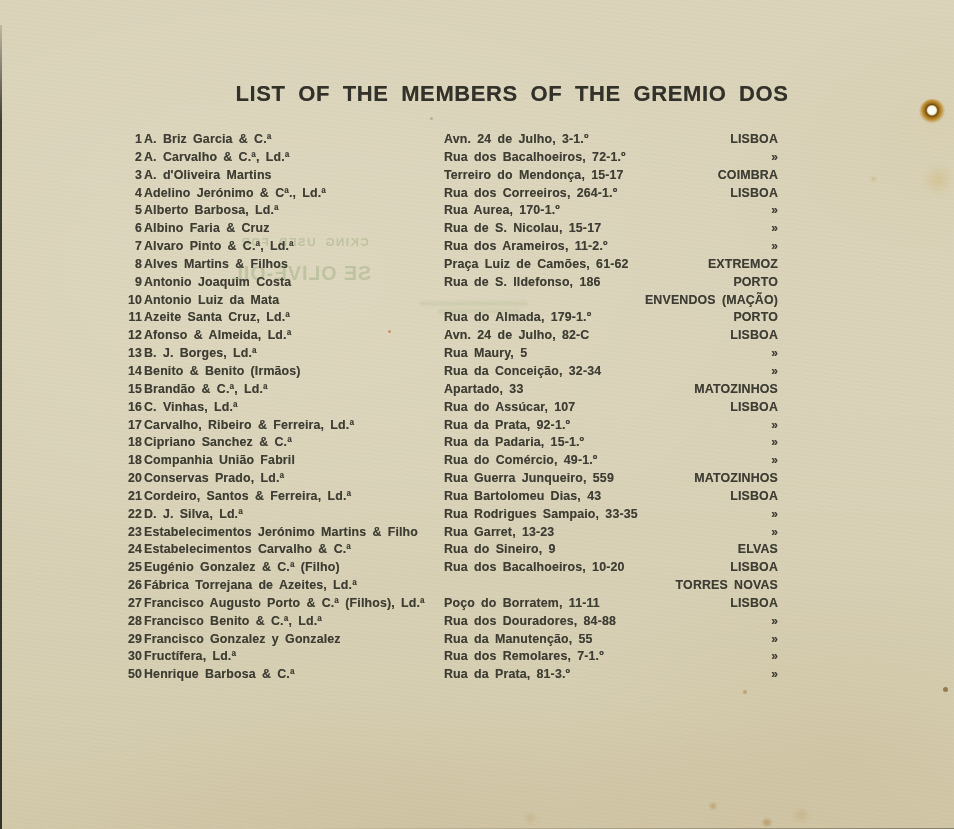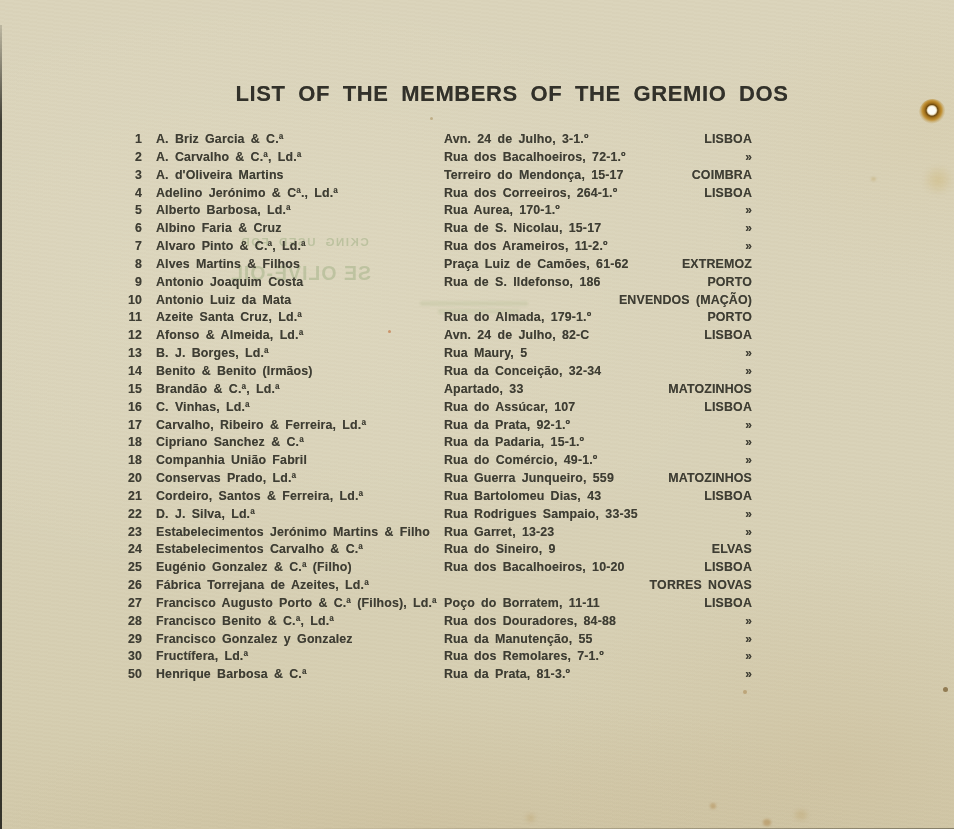--- a/index.html
+++ b/index.html
@@ -28,23 +28,23 @@
   .row{position:relative;height:17.85px;}
   .row span{
     position:absolute;top:0;line-height:17.85px;
     font-size:12.4px;font-weight:bold;
     color:#3e3d33;
     letter-spacing:0.15px;word-spacing:2.6px;
     white-space:nowrap;
     text-shadow:0 0 0.35px rgba(62,61,51,0.5);
   }
   .num{left:0;width:142px;text-align:right;letter-spacing:2.4px;}
-  .name{left:156px;}
+  .name{left:144px;}
   .addr{left:444px;}
-  .city{left:458px;width:294px;text-align:right;}
+  .city{left:484px;width:294px;text-align:right;}
   .city.ditto{padding-right:15px;font-size:12px;}
   
   .ghost{
     position:absolute;text-align:right;font-weight:bold;
     color:#a3b287;transform:scaleX(-1);
     filter:blur(0.6px);white-space:nowrap;
   }
   .ghost1{top:236px;left:240px;width:212px;font-size:11.5px;letter-spacing:1.5px;word-spacing:4px;opacity:0.55;}
   .ghost2{top:262px;left:230px;width:220px;font-size:19.5px;letter-spacing:1px;opacity:0.52;}
   .ghost3{position:absolute;top:301px;left:418px;width:110px;opacity:0.6;}

